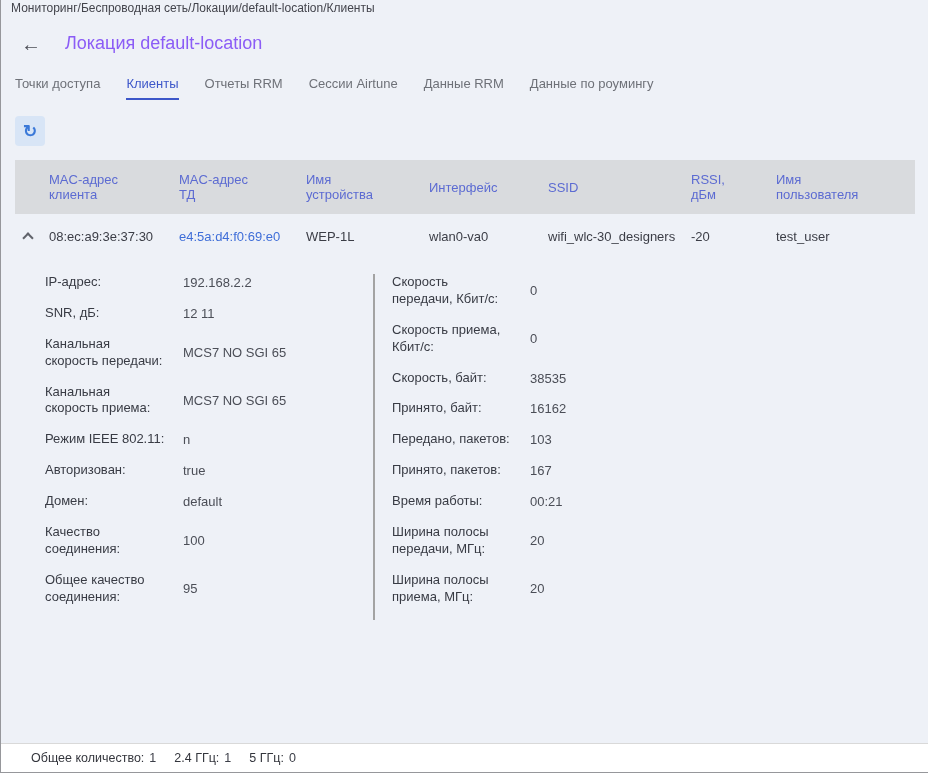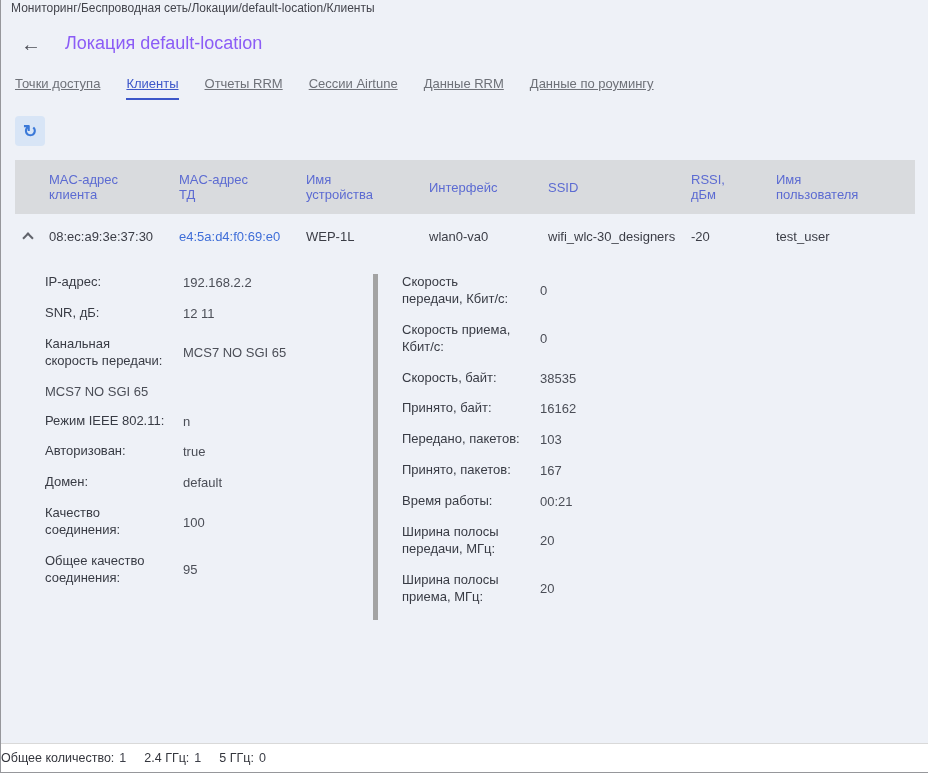--- a/index.html
+++ b/index.html
@@ -9,21 +9,21 @@
     background:#eef1f7; overflow:hidden;
     border-left:1px solid #96979b; border-bottom:1px solid #96979b;
   }
   .breadcrumb {
     padding:1px 0 0 10px; font-size:12px; color:#43444c; cursor:pointer;
   }
   .title-row { display:flex; align-items:center; margin:18px 0 0 20px; }
   .back-arrow { font-size:20px; color:#4a4d55; cursor:pointer; line-height:1; }
   .page-title { font-size:18px; color:#8b5cf6; margin-left:24px; font-weight:500; }
   .tabs { display:flex; gap:26px; margin:22px 0 0 14px; font-size:13px; color:#6e7178; }
-  .tab { padding-bottom:7px; cursor:pointer;text-decoration:underline; }
+  .tab { padding-bottom:7px; cursor:pointer; }
   .tab.active { color:#3d57c9; border-bottom:2px solid #3d57c9; }
   .toolbar { margin:16px 0 0 14px; }
   .refresh-btn {
     width:30px; height:30px; background:#d8e5f6; border:none; border-radius:4px;
     color:#3b79d8; font-size:17px; font-weight:bold; cursor:pointer;
     display:flex; align-items:center; justify-content:center;
   }
   .table { margin:14px 14px 0 14px; width:900px; font-size:13px; }
   .tgrid {
     display:grid;
@@ -41,31 +41,31 @@
   .trow { min-height:44px; color:#3b3d46; cursor:pointer; }
   .trow .cell { padding-right:8px; }
   .chev-cell { display:flex; justify-content:center; }
   .chev-up {
     width:8px; height:8px; border-left:2px solid #60636b; border-top:2px solid #60636b;
     transform:rotate(45deg); margin-top:3px;
   }
   .link { color:#3f6ed8; cursor:pointer; }
   .details { display:flex; margin:16px 0 0 30px; width:862px; }
   .dcol-left { width:328px; }
-  .dcol-right { width:360px; border-left:5px solid #a3a3a3; padding-left:24px; }
+  .dcol-right { width:360px; border-left:2px solid #a3a3a3; padding-left:17px; }
   .drow { display:flex; align-items:center; margin-bottom:14px; }
   .dl {
     width:138px; padding-right:18px; flex:none;
     font-size:13px; color:#383b44; line-height:1.3;
   }
   .dv { font-size:13px; color:#4b4e57; }
   .footer {
     position:absolute; left:0; right:0; bottom:0; height:29px;
     background:#ffffff; border-top:1px solid #d9d9d9;
-    display:flex; align-items:center; 
+    display:flex; align-items:center; padding-left:30px;
     font-size:12.5px; color:#33353c;
   }
   .footer .num { margin-left:5px; color:#3c3f48; }
   .footer .sep { width:18px; }
 </style>
 </head>
 <body>
 
 <div class="app">
 
@@ -126,20 +126,21 @@
         </div>
         <div class="drow">
           <div class="dl">SNR, дБ:</div>
           <div class="dv">12 11</div>
         </div>
         <div class="drow">
           <div class="dl">Канальная скорость передачи:</div>
           <div class="dv">MCS7 NO SGI 65</div>
         </div>
         <div class="drow">
+          <div class="dl">Канальная скорость приема:</div>
           <div class="dv">MCS7 NO SGI 65</div>
         </div>
         <div class="drow">
           <div class="dl">Режим IEEE 802.11:</div>
           <div class="dv">n</div>
         </div>
         <div class="drow">
           <div class="dl">Авторизован:</div>
           <div class="dv">true</div>
         </div>

